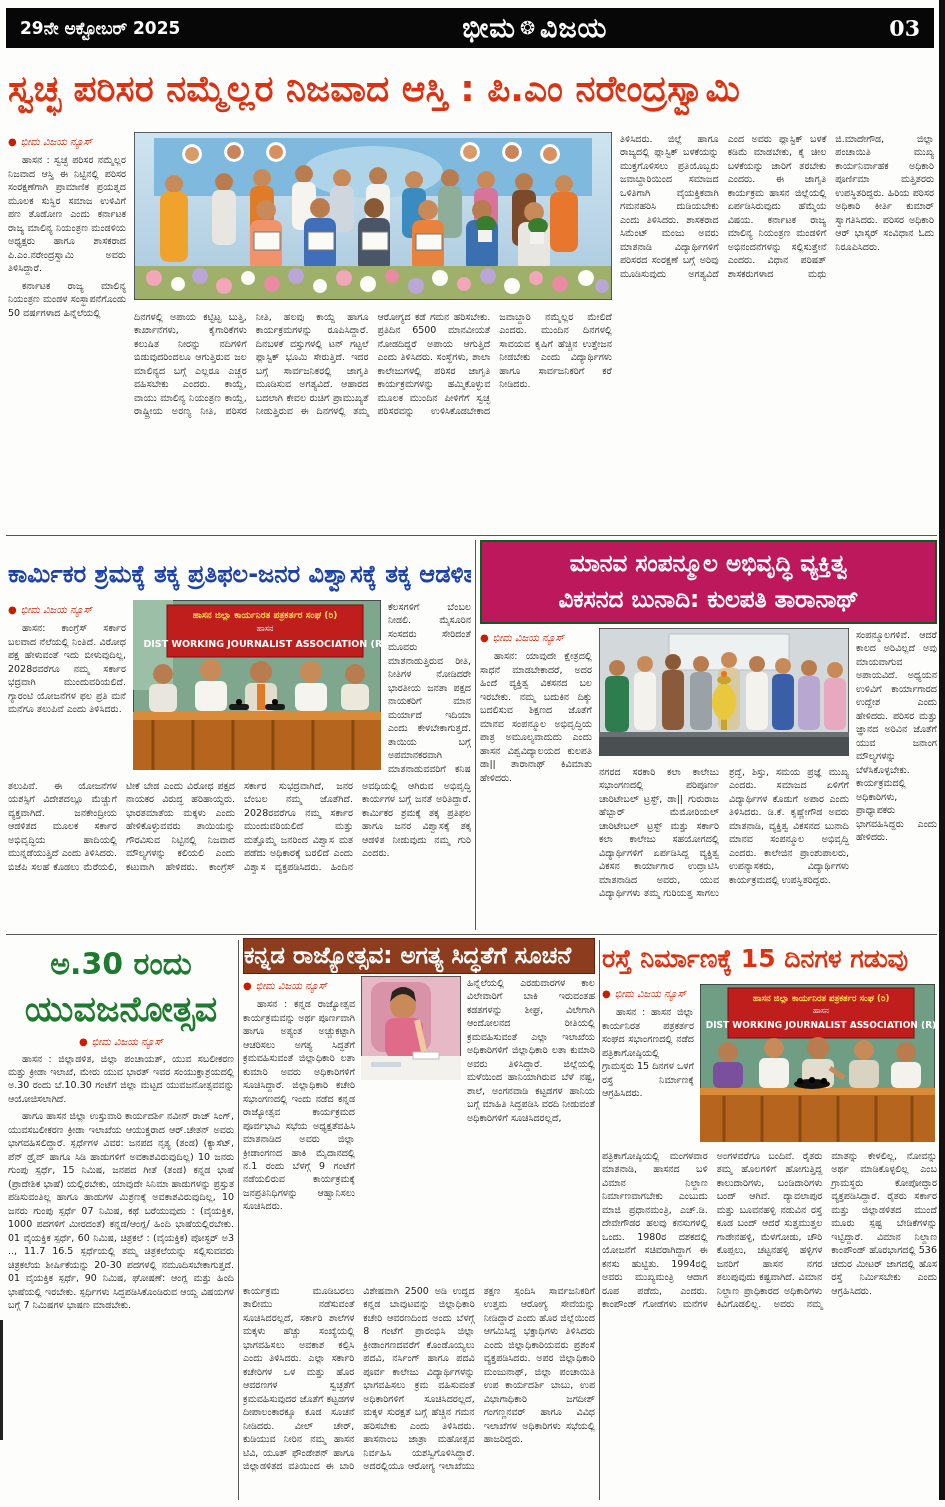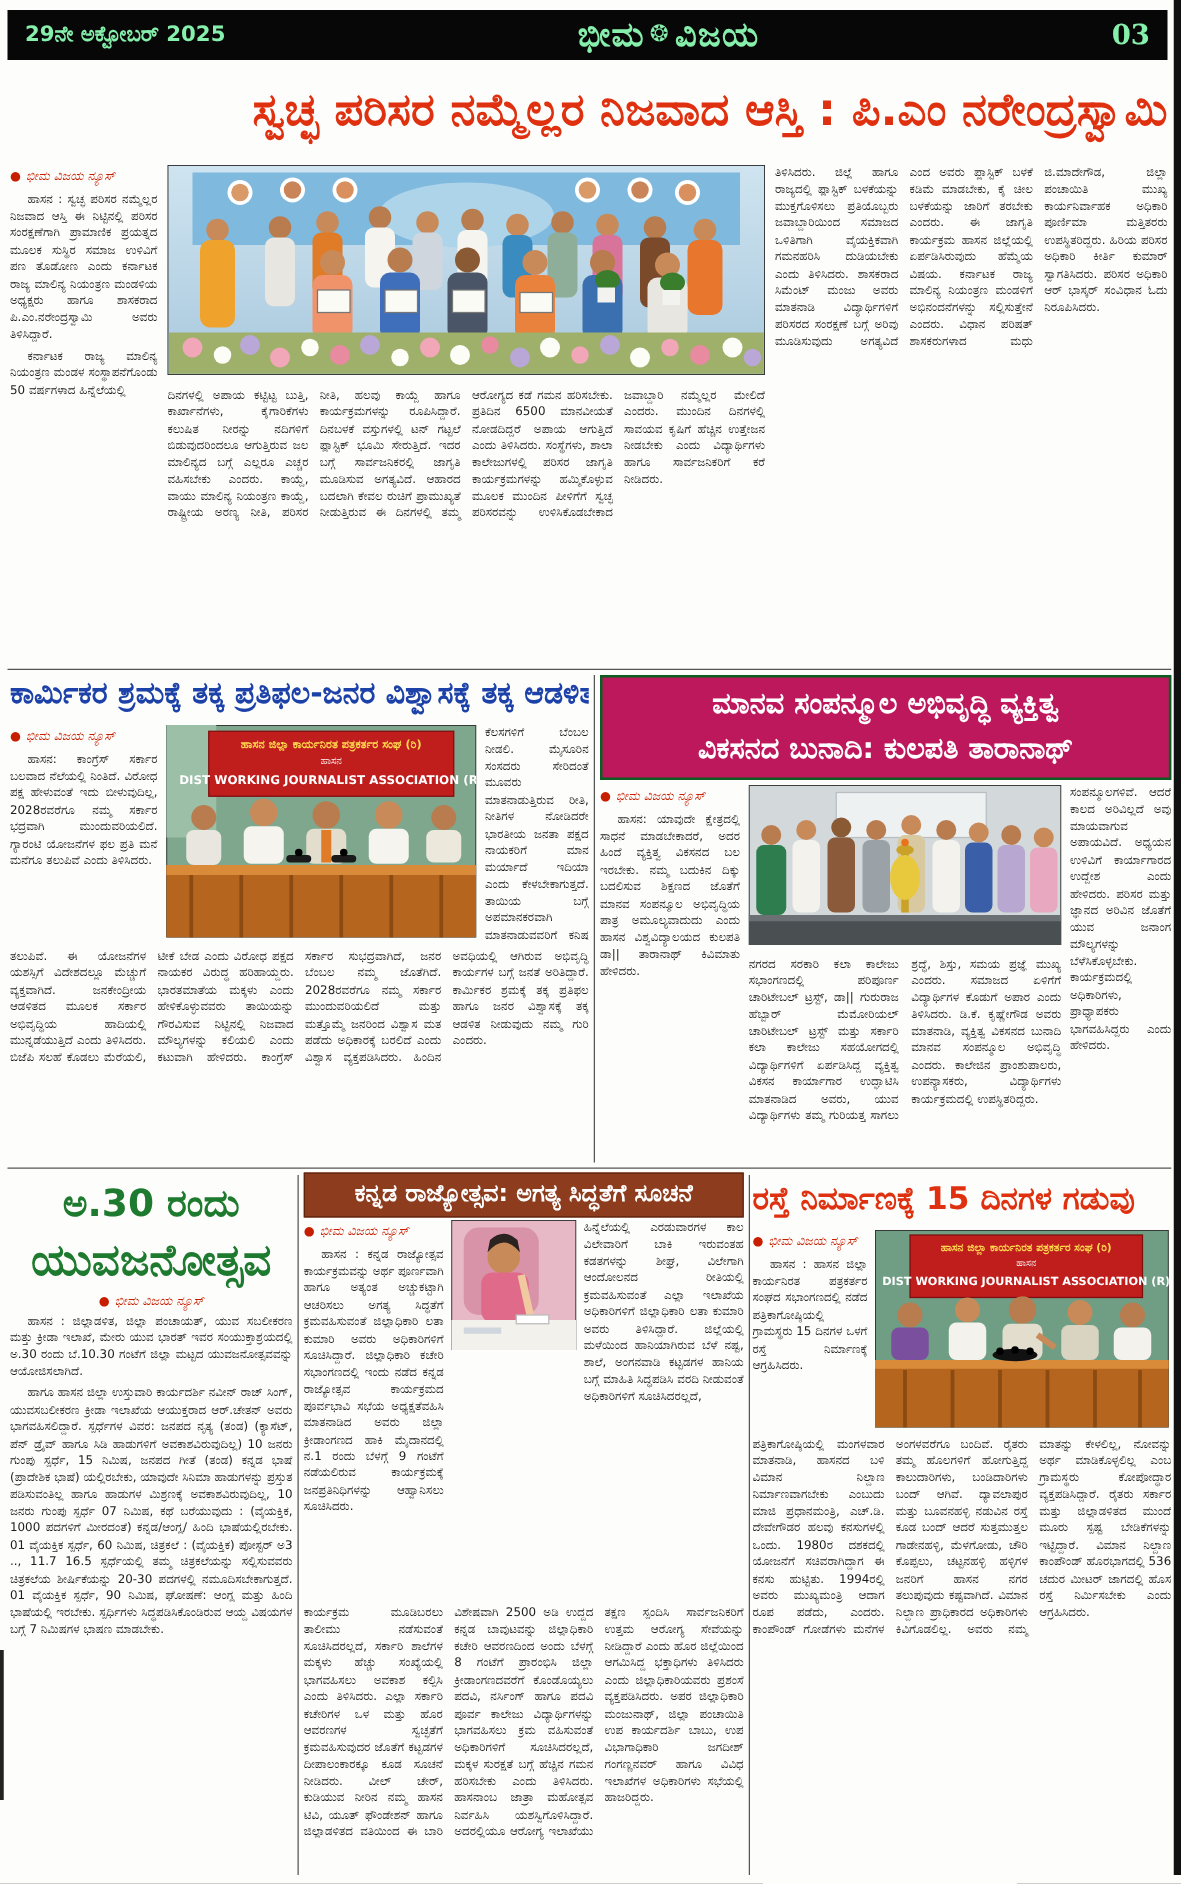--- a/index.html
+++ b/index.html
@@ -2,48 +2,48 @@
 <html><head>
 <meta charset="utf-8">
 <style>
   html,body{margin:0;padding:0;background:#888;}
   .page{position:relative;width:945px;height:1507px;background:#fdfdfb;margin:0 auto;
         font-family:"DejaVu Sans",sans-serif;color:#1c1c1c;overflow:hidden;}
   .edge-strip{position:absolute;right:0;top:0;width:6px;height:1500px;background:#111;}
   .edge-strip-b{position:absolute;left:0;top:1320px;width:3px;height:120px;background:#222;}
 
   
-  .masthead{position:absolute;top:8px;left:6px;width:928px;height:40px;background:#070707;color:#86efac;
+  .masthead{position:absolute;top:8px;left:6px;width:928px;height:40px;background:#070707;color:#ffffff;
             display:flex;align-items:center;justify-content:space-between;padding:0 14px;box-sizing:border-box;}
   .m-date{font-size:17px;font-weight:bold;}
   .m-title{font-size:27px;font-weight:bold;letter-spacing:1px;display:flex;align-items:center;gap:4px;}
   .m-orn{font-size:18px;line-height:1;}
   .m-page{font-size:22px;font-weight:bold;font-family:"DejaVu Serif",serif;}
 
   
   .byline{color:#c81e00;font-weight:normal;font-style:italic;font-size:10px;margin:3px 0 4px 0;}
   .byline .dot{color:#c81e00;font-style:normal;margin-right:4px;}
   .bodytxt{font-size:9.5px;line-height:1.42;text-align:justify;overflow:hidden;}
   .bodytxt p{margin:0 0 4px 0;text-indent:14px;}
   .bodytxt p:first-child{text-indent:14px;}
   .cols{column-gap:9px;column-rule:none;}
 
   
   .a1-headline{position:absolute;top:54px;left:8px;width:926px;height:72px;color:#df3110;
-               font-weight:bold;font-size:36px;line-height:70px;white-space:nowrap;overflow:hidden;text-align:right;}
+               font-weight:bold;font-size:36px;line-height:70px;white-space:nowrap;overflow:hidden;}
   .a1-body{position:absolute;top:132px;left:8px;width:926px;height:400px;display:flex;gap:8px;}
   .a1-left{width:118px;flex:none;height:400px;}
   .a1-mid{width:478px;flex:none;}
   .a1-midcols{column-count:4;height:222px;margin-top:6px;}
   .a1-right{flex:1;column-count:3;height:400px;}
 
   .hrule{position:absolute;left:6px;width:931px;height:0;border-top:1.5px solid #555;}
 
   
-  .a2{position:absolute;top:532px;left:8px;width:463px;height:390px;}
+  .a2{position:absolute;top:552px;left:8px;width:463px;height:390px;}
   .a2-headline{color:#1c41a8;font-weight:bold;font-size:24px;line-height:44px;height:46px;
                white-space:nowrap;overflow:hidden;}
   .a2-top{display:flex;gap:7px;height:172px;margin-top:2px;}
   .a2-l{width:118px;flex:none;}
   .a2-r{flex:1;}
   .a2-cols{column-count:4;height:158px;margin-top:7px;}
 
   .vrule{position:absolute;width:0;border-left:1.5px solid #555;}
 
   
@@ -57,22 +57,22 @@
   .a3-r{flex:1;}
 
   
   .a4{position:absolute;top:940px;left:8px;width:226px;height:560px;}
   .a4 h2{margin:4px 0 0 0;color:#1e7a2e;text-align:center;font-size:30px;line-height:1.3;overflow:hidden;white-space:nowrap;}
   .a4 h2.l2{font-size:35px;}
   .a4 .byline{text-align:center;}
   .a4-body{height:420px;font-size:9.5px;}
 
   .a5{position:absolute;top:938px;left:243px;width:352px;height:566px;}
-  .a5-bar{background:#8d3c1d;border:1px solid #5d230e;color:#fff;font-weight:bold;font-size:19px;
-          line-height:32px;height:34px;text-align:center;white-space:nowrap;overflow:hidden;}
+  .a5-bar{background:#8d3c1d;border:1px solid #5d230e;color:#fff;font-weight:bold;font-size:23px;
+          line-height:32px;height:34px;text-align:left;white-space:nowrap;overflow:hidden;}
   .a5-top{display:flex;gap:6px;margin-top:2px;height:302px;}
   .a5-c1{width:112px;flex:none;}
   .a5-c2{width:100px;flex:none;}
   .a5-c3{flex:1;}
   .a5-cols{column-count:3;height:212px;margin-top:6px;}
 
   .a6{position:absolute;top:938px;left:602px;width:335px;height:566px;}
   .a6-headline{color:#df3110;font-weight:bold;font-size:25px;line-height:42px;height:44px;
                white-space:nowrap;overflow:hidden;}
   .a6-top{display:flex;gap:6px;height:158px;margin-top:2px;}

